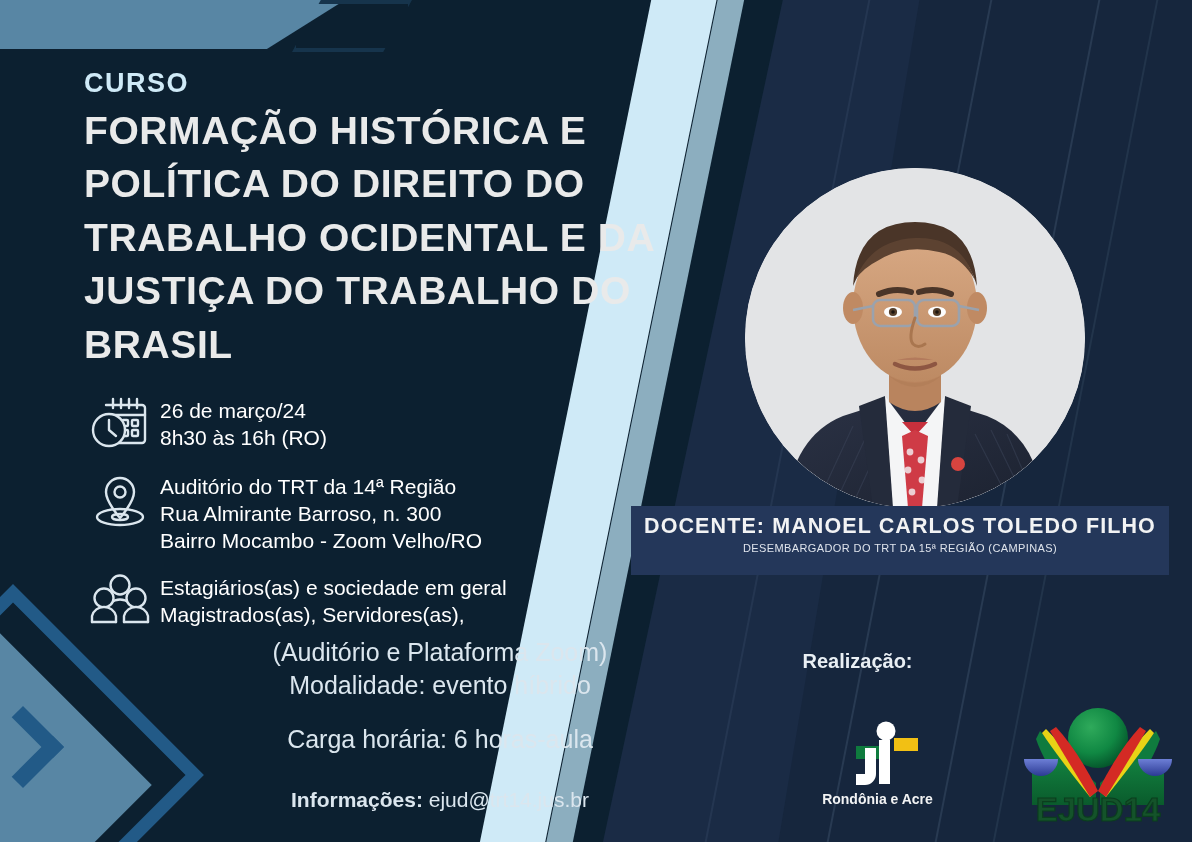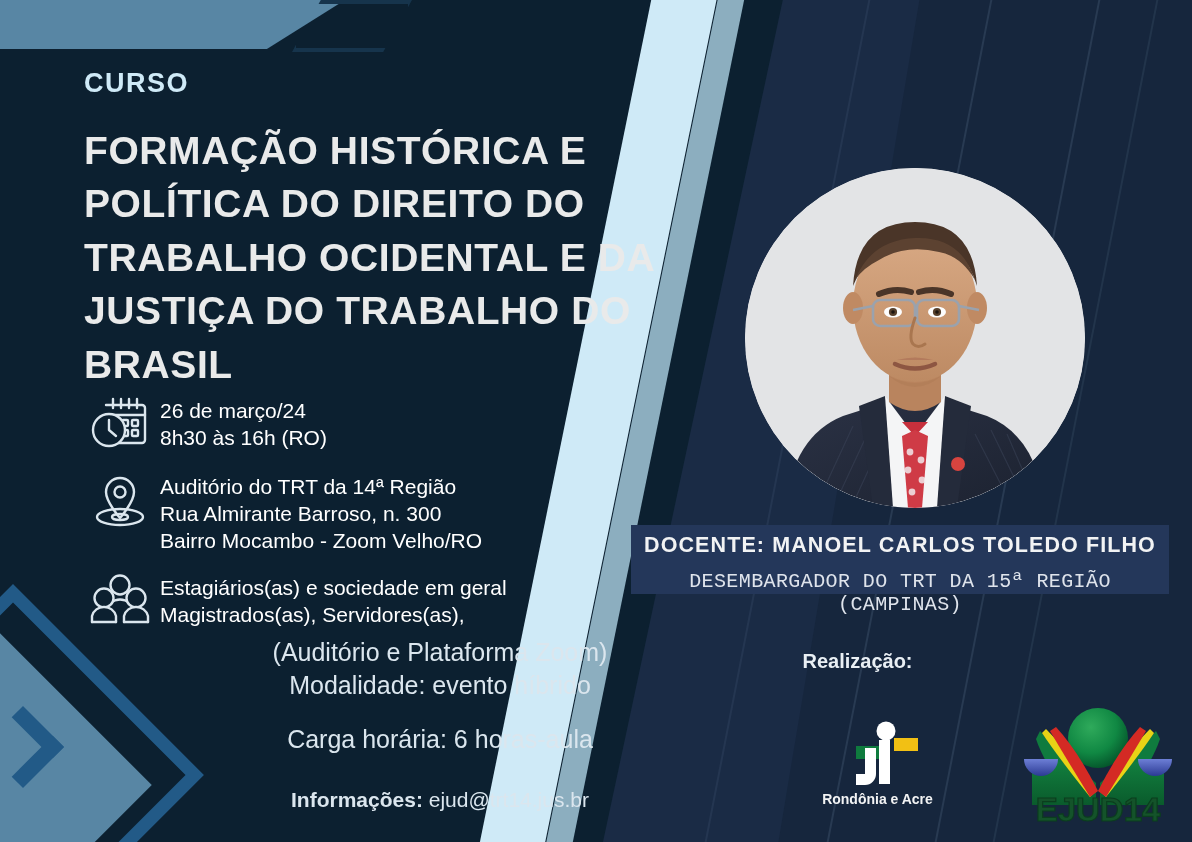--- a/index.html
+++ b/index.html
@@ -104,21 +104,20 @@
   .kicker{
     position:absolute; left:84px; top:68px;
     font-size:27px; font-weight:bold; letter-spacing:1.5px;
     color:#cfeaf7;
   }
   .headline{
     position:absolute; left:84px; top:104px; width:640px;
     font-size:39px; font-weight:bold; line-height:1.37;
     letter-spacing:.6px; color:#e9eaea;
     text-transform:uppercase;
-    margin-top:20px;
   }
 
   
   .info-list{ position:absolute; left:80px; top:394px; width:560px; }
   .info-row{ display:flex; align-items:flex-start; margin-bottom:16px; }
   .info-ico{ width:80px; flex:0 0 80px; display:flex; justify-content:center; padding-top:2px; }
   .info-txt{
     color:#ffffff; font-size:21px; line-height:1.28;
     padding-top:4px;
   }
@@ -140,32 +139,32 @@
     position:absolute; left:745px; top:168px;
     width:340px; height:340px;
     border-radius:50%;
     background:#e3e4e6;
     overflow:hidden;
   }
   .photo-svg{ display:block; width:340px; height:340px; }
 
   
   .docente{
-    position:absolute; left:631px; top:525px;
+    position:absolute; left:631px; top:506px;
     width:538px; height:69px;
     background:#24375a;
     text-align:center;
     padding-top:8px;
   }
   .docente-name{
     color:#f2f3f4; font-size:21.5px; font-weight:bold;
     letter-spacing:1.1px;
   }
   .docente-role{
-    color:#dfe4ec; font-size:20px; letter-spacing:.4px; margin-top:12px;font-family:Liberation Mono, monospace;
+    color:#dfe4ec; font-size:11px; letter-spacing:.4px; margin-top:3px;
   }
 
   
   .realiza{
     position:absolute; left:795px; top:650px;
     width:125px; text-align:center;
     color:#e9eff4; font-size:20px; font-weight:bold;
   }
   .logos{
     position:absolute; left:790px; top:690px;

